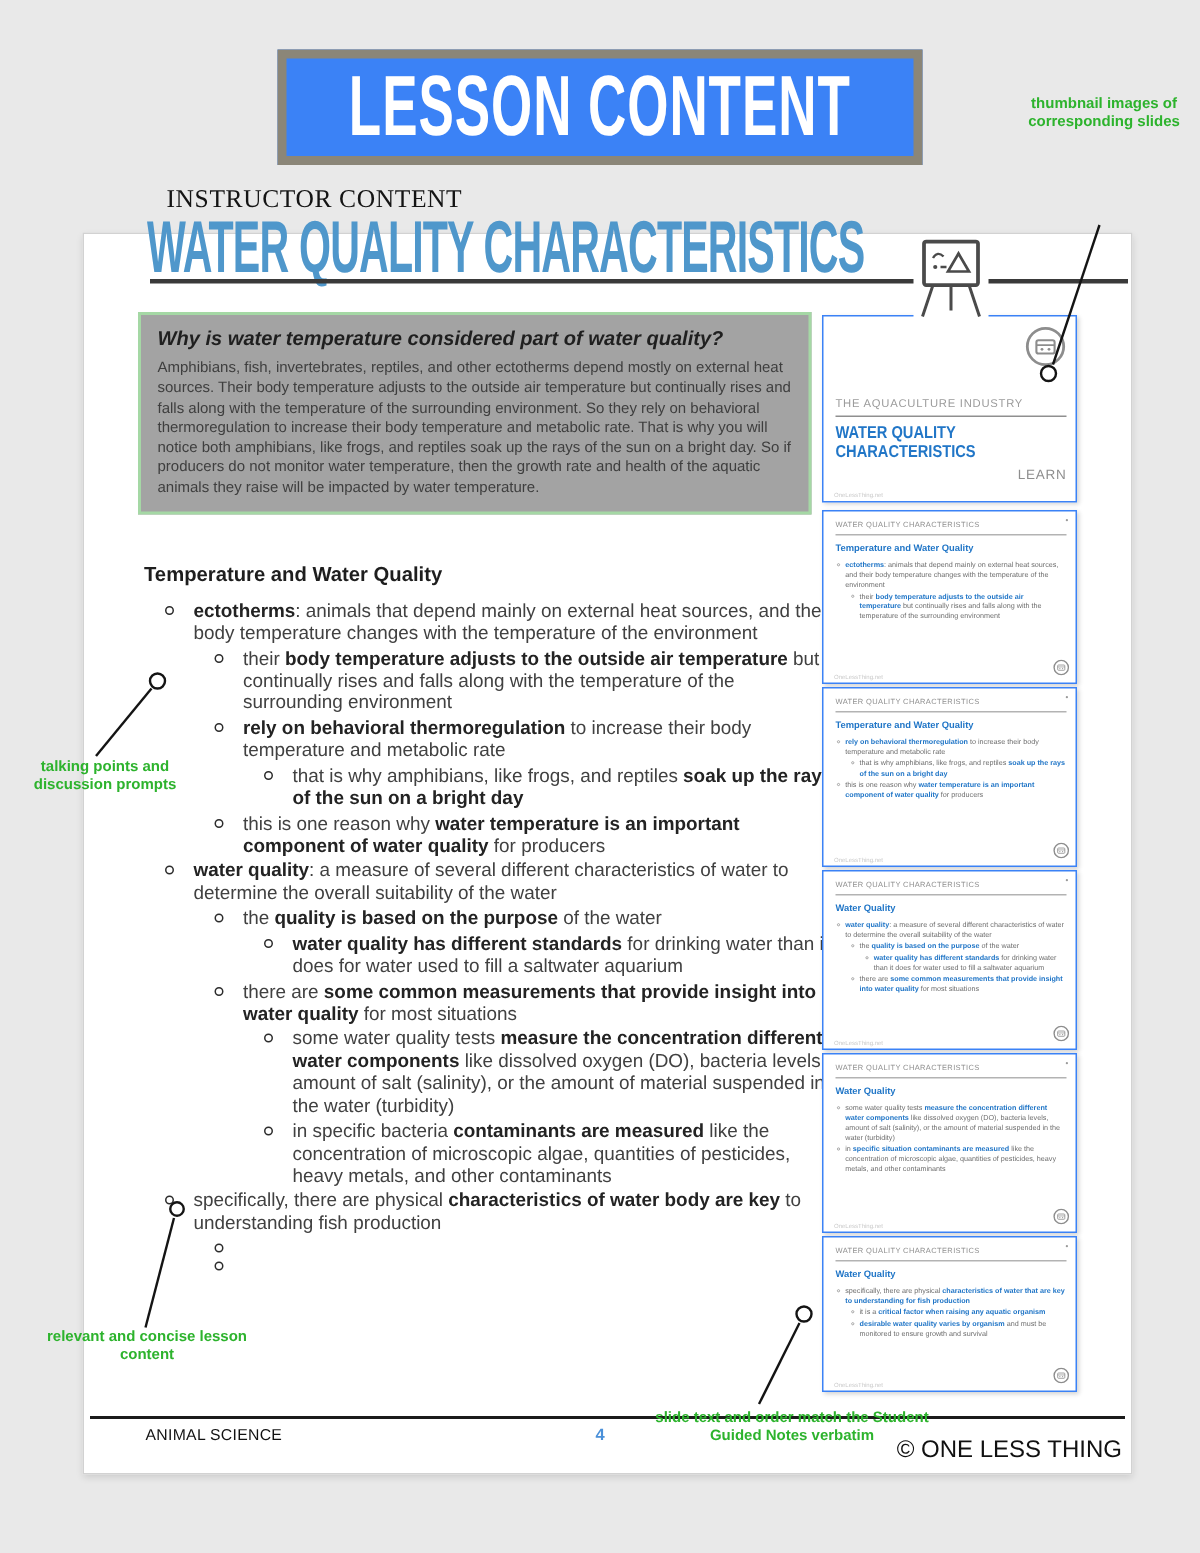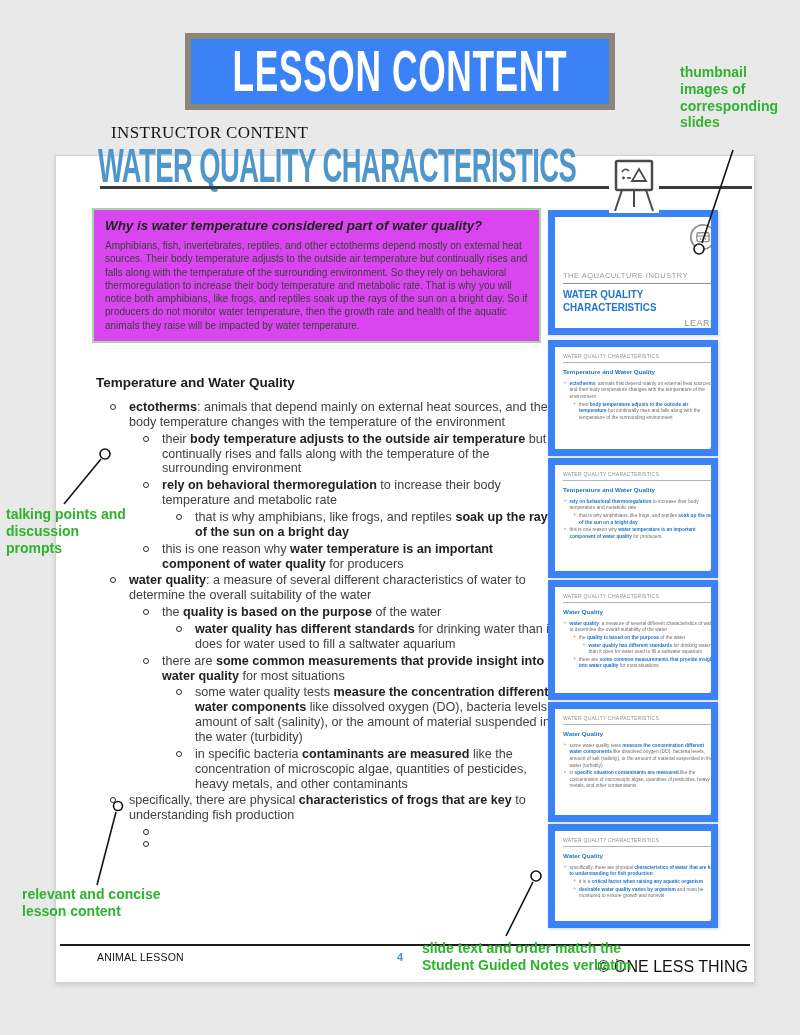--- a/index.html
+++ b/index.html
@@ -17,37 +17,37 @@
 
   .eyebrow { position:absolute; left:111px; top:123px; z-index:2;
              font-family:"Liberation Serif", serif; font-size:17px; color:#141414; letter-spacing:.4px; }
   .doc-title { position:absolute; left:98px; top:142px; z-index:2; color:#4F97CB;
                font-size:49px; font-weight:bold; white-space:nowrap; line-height:.95;
                transform:scaleX(.56); transform-origin:0 0; letter-spacing:-1px; }
   .title-rule { position:absolute; left:100px; top:186px; width:652px; height:3px; background:#3a3a3a; z-index:2; }
   .easel { position:absolute; left:609px; top:157px; width:50px; height:56px; background:#fff; z-index:3; }
 
   .intro-box { position:absolute; left:92px; top:208px; width:449px; z-index:2;
-               background:#d946ef; border:2px solid #A5D8A5; padding:8px 11px 9px; }
+               background:#a3a3a3; border:2px solid #A5D8A5; padding:8px 11px 9px; }
   .intro-q { font-style:italic; font-weight:bold; font-size:13.4px; color:#1f1f1f; margin-bottom:6px; }
   .intro-b { font-size:10px; color:#3e3e3e; line-height:1.33; }
 
   .content { position:absolute; left:96px; top:375px; width:462px; z-index:2; }
   .content h3 { font-size:13.5px; color:#1e1e1e; margin-bottom:10px; }
   .bl { display:flex; margin-bottom:2px; font-size:12.6px; line-height:1.18; color:#414141; }
   .bl .mk { flex:none; width:6px; height:6px; border:1.6px solid #2c2c2c; border-radius:50%; margin:4px 13px 0 0; }
   .bl .tx { flex:1; }
   .bl.l1 { padding-left:14px; }
   .bl.l2 { padding-left:47px; }
   .bl.l3 { padding-left:80px; }
   .bd { font-weight:bold; color:#232323; }
 
   
   .thumb { position:absolute; left:548px; width:170px; background:#fff;
-           border:7px solid #3b82f6; box-shadow:1px 1px 3px rgba(0,0,0,.18); overflow:hidden; z-index:2; }
+           border:1px solid #3b82f6; box-shadow:1px 1px 3px rgba(0,0,0,.18); overflow:hidden; z-index:2; }
   .thumb-in { position:relative; width:340px; transform:scale(.5); transform-origin:0 0; padding:12px 16px; }
   .t-logo { position:absolute; top:12px; right:16px; }
   .t-kick { margin-top:96px; font-size:15px; color:#9b9b9b; letter-spacing:1px;
             border-bottom:2px solid #8f8f8f; padding-bottom:7px; }
   .t-title { margin-top:8px; font-size:23px; font-weight:bold; color:#2176C7; line-height:1.1;
              transform:scaleX(.85); transform-origin:0 0; width:118%; }
   .t-learn { text-align:right; font-size:18px; color:#8e8e8e; letter-spacing:1px; margin-top:8px; }
   .wm { position:absolute; left:14px; bottom:7px; font-size:8px; color:#c9c9c9; }
   .s-head { font-size:10px; color:#8f8f8f; letter-spacing:.5px; }
   .s-dot { position:absolute; top:10px; right:14px; width:3px; height:3px; background:#9a9a9a; border-radius:50%; }
@@ -63,22 +63,22 @@
   .s-logo { position:absolute; right:12px; bottom:8px; }
 
   
   .footer-rule { position:absolute; left:60px; top:944px; width:690px; height:2px; background:#1b1b1b; z-index:2; }
   .footer-left { position:absolute; left:97px; top:951px; font-size:10.5px; color:#111; letter-spacing:.2px; z-index:2; }
   .footer-page { position:absolute; left:300px; top:951px; width:200px; text-align:center;
                  font-size:11px; font-weight:bold; color:#4a90d9; z-index:2; }
   .footer-right { position:absolute; right:52px; top:958px; font-size:16px; color:#111; z-index:2; }
 
   
-  .note { position:absolute; color:#2DB32D; font-weight:bold; font-size:14px;
-          line-height:1.2; z-index:8; }
+  .note { position:absolute; color:#2DB32D; font-weight:bold; font-size:10px;
+          line-height:1.2; text-align:center; z-index:8; }
   #note-thumbs   { left:680px; top:64px;  width:112px; }
   #note-talking  { left:6px;   top:506px; width:128px; }
   #note-relevant { left:22px;  top:886px; width:152px; }
   #note-verbatim { left:422px; top:940px; width:212px; }
 
   #overlay { position:absolute; left:0; top:0; z-index:7; pointer-events:none; }
 </style>
 </head>
 <body>
 
@@ -154,21 +154,21 @@
         <div class="bl l3">
           <span class="mk"></span>
           <span class="tx"><span>some water quality tests </span><span class="bd">measure the concentration different water components</span><span> like dissolved oxygen (DO), bacteria levels, amount of salt (salinity), or the amount of material suspended in the water (turbidity)</span></span>
         </div>
         <div class="bl l3">
           <span class="mk"></span>
           <span class="tx"><span>in specific bacteria </span><span class="bd">contaminants are measured</span><span> like the concentration of microscopic algae, quantities of pesticides, heavy metals, and other contaminants</span></span>
         </div>
         <div class="bl l1">
           <span class="mk"></span>
-          <span class="tx"><span>specifically, there are physical </span><span class="bd">characteristics of frogs that are key</span><span> to understanding fish production</span></span>
+          <span class="tx"><span>specifically, there are physical </span><span class="bd">characteristics of water body are key</span><span> to understanding fish production</span></span>
         </div>
         <div class="bl l2">
           <span class="mk"></span>
         </div>
         <div class="bl l2">
           <span class="mk"></span>
         </div>
       </div>
   </div>
 
@@ -330,21 +330,21 @@
      <rect x="17" y="21" width="26" height="19" rx="3" fill="none" stroke="#8d8d8d" stroke-width="3"></rect>
      <line x1="17" y1="28" x2="43" y2="28" stroke="#8d8d8d" stroke-width="2.5"></line>
      <circle cx="25" cy="34" r="2" fill="#8d8d8d"></circle>
               <circle cx="35" cy="34" r="2" fill="#8d8d8d"></circle>
    </svg></span>
         </div>
       </div>
     </div>
 
   <div class="footer-rule"></div>
-  <div class="footer-left">ANIMAL LESSON</div>
+  <div class="footer-left">ANIMAL SCIENCE</div>
   <div class="footer-page">4</div>
   <div class="footer-right">© ONE LESS THING</div>
 
   <div class="note" id="note-thumbs">thumbnail images of corresponding slides</div>
   <div class="note" id="note-talking">talking points and discussion prompts</div>
   <div class="note" id="note-relevant">relevant and concise lesson content</div>
   <div class="note" id="note-verbatim">slide text and order match the Student Guided Notes verbatim</div>
 
   <svg id="overlay" width="800" height="1035">
     <g stroke="#141414" stroke-width="1.6" fill="none">

